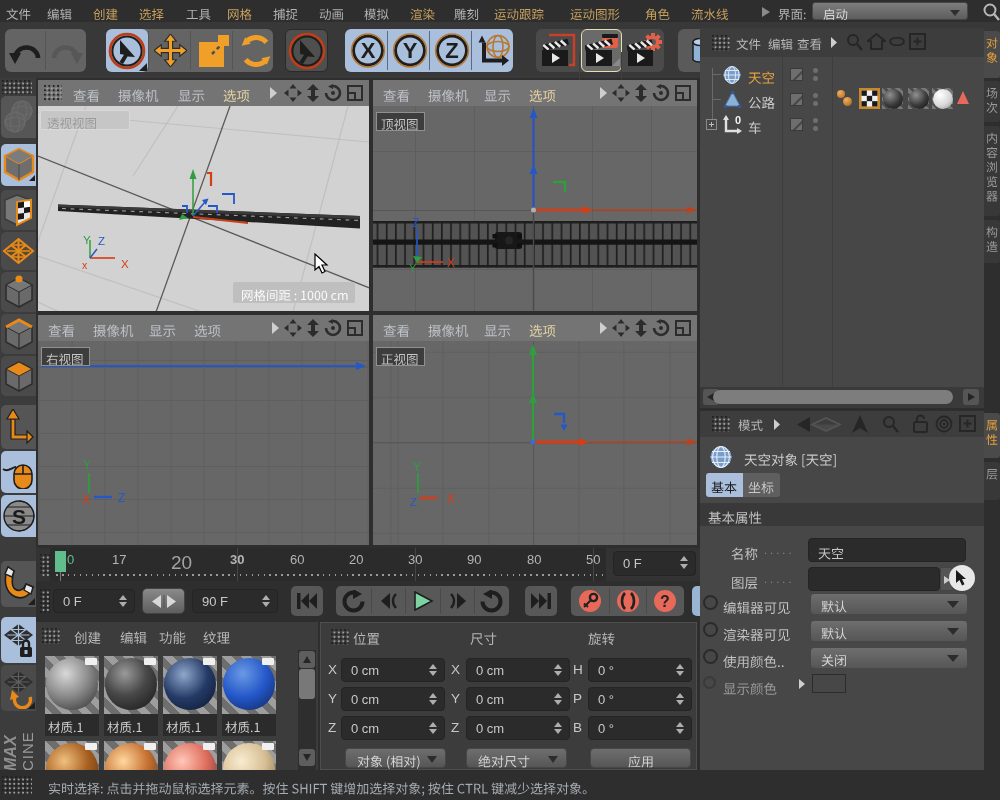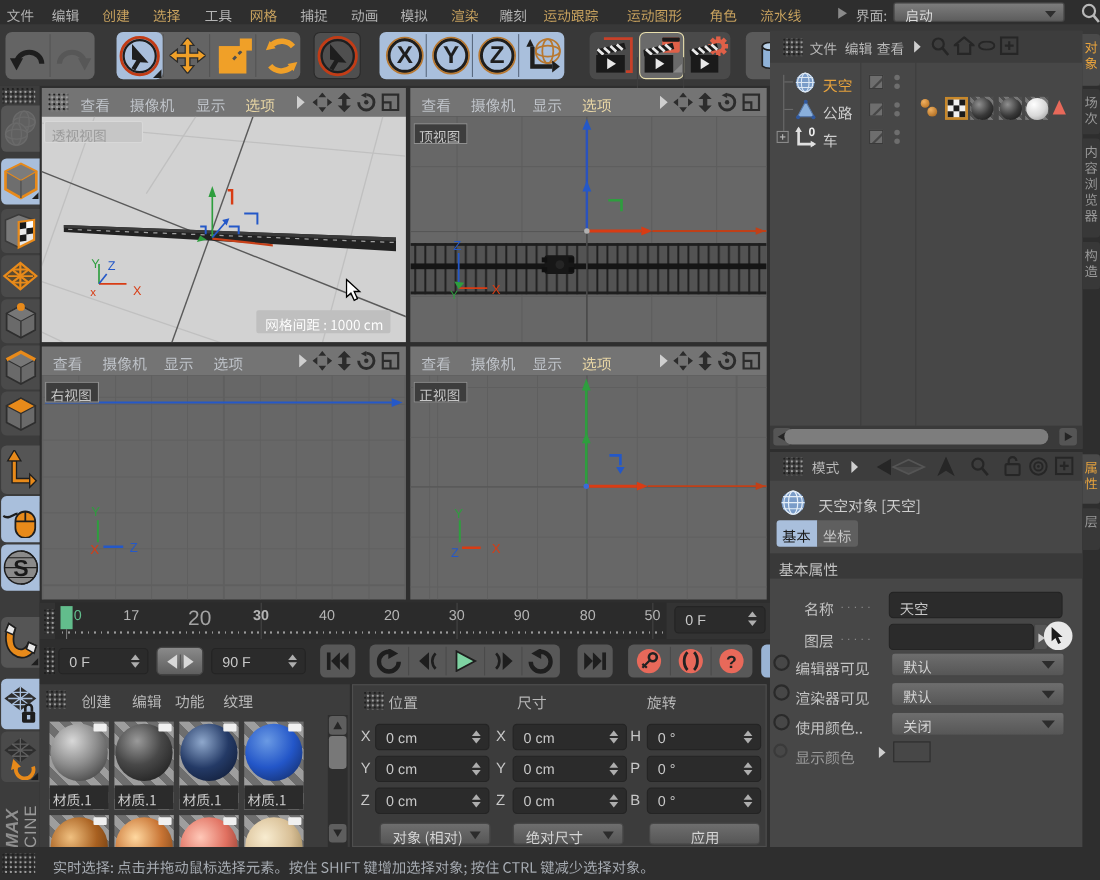--- a/index.html
+++ b/index.html
@@ -773,21 +773,21 @@
 
   <div class="abs" id="timeline" style="left:36px; top:548px; width:664px; height:33px; background:#333;">
     <div class="abs grip" style="left:4px; top:6px; width:10px; height:22px;"></div>
     <div class="abs" style="left:14px; top:0; width:556px; height:33px; background:#2b2b2b;">
       <div class="abs" style="left:187px; top:0; width:1px; height:33px; background:#454545;"></div>
       <div class="abs" style="left:365px; top:0; width:1px; height:33px; background:#454545;"></div>
       <div class="abs" style="left:543px; top:0; width:1px; height:33px; background:#454545;"></div>
       <span class="abs" style="left:62px; top:4px; font-size:13px; color:#b4b4b4;">17</span>
       <span class="abs" style="left:121px; top:4px; font-size:19px; color:#a3a3a3;text-align:center;">20</span>
       <span class="abs" style="left:180px; top:4px; font-size:13px; color:#b4b4b4;font-weight:bold;">30</span>
-      <span class="abs" style="left:240px; top:4px; font-size:13px; color:#b4b4b4;">40</span>
+      <span class="abs" style="left:240px; top:4px; font-size:13px; color:#b4b4b4;">60</span>
       <span class="abs" style="left:299px; top:4px; font-size:13px; color:#b4b4b4;">20</span>
       <span class="abs" style="left:358px; top:4px; font-size:13px; color:#b4b4b4;">30</span>
       <span class="abs" style="left:417px; top:4px; font-size:13px; color:#b4b4b4;">90</span>
       <span class="abs" style="left:477px; top:4px; font-size:13px; color:#b4b4b4;">80</span>
       <span class="abs" style="left:536px; top:4px; font-size:13px; color:#b4b4b4;">50</span>
       <div class="abs" style="left:5px; top:3px; width:11px; height:21px; background:#62bd8c;"></div>
       <span class="abs" style="left:17px; top:4px; font-size:13px; color:#62bd8c;">0</span>
       <div class="abs" style="left:6px; top:26px; width:548px; height:2px; background-image:repeating-linear-gradient(to right,#9a9a9a 0 1.6px,transparent 1.6px 5.93px);"></div>
       <div class="abs" style="left:10px; top:24px; width:1px; height:9px; background:#777;"></div>
     </div>

